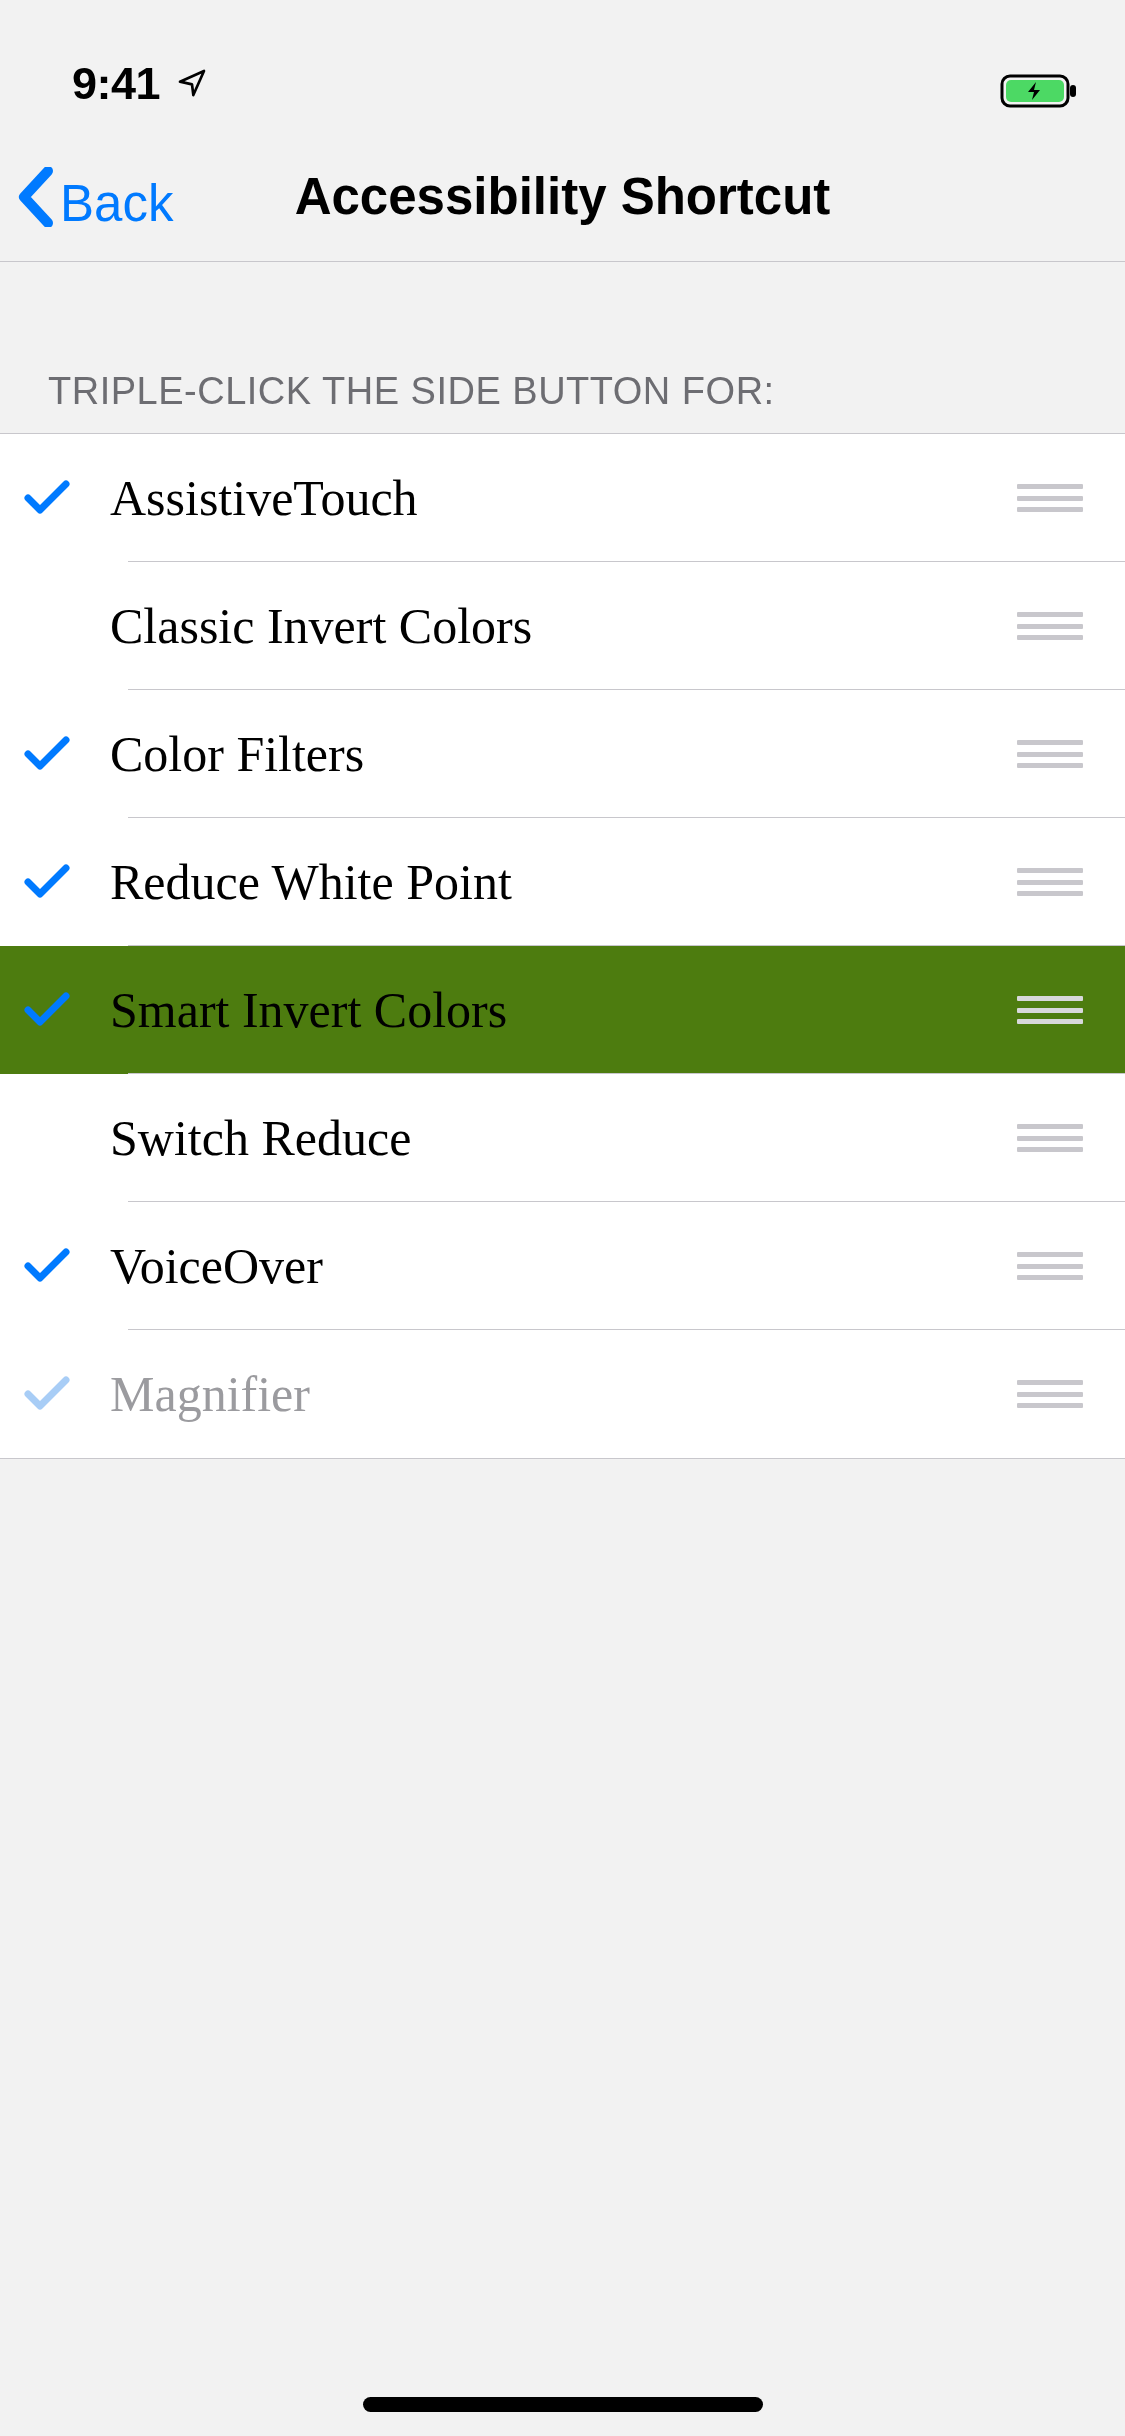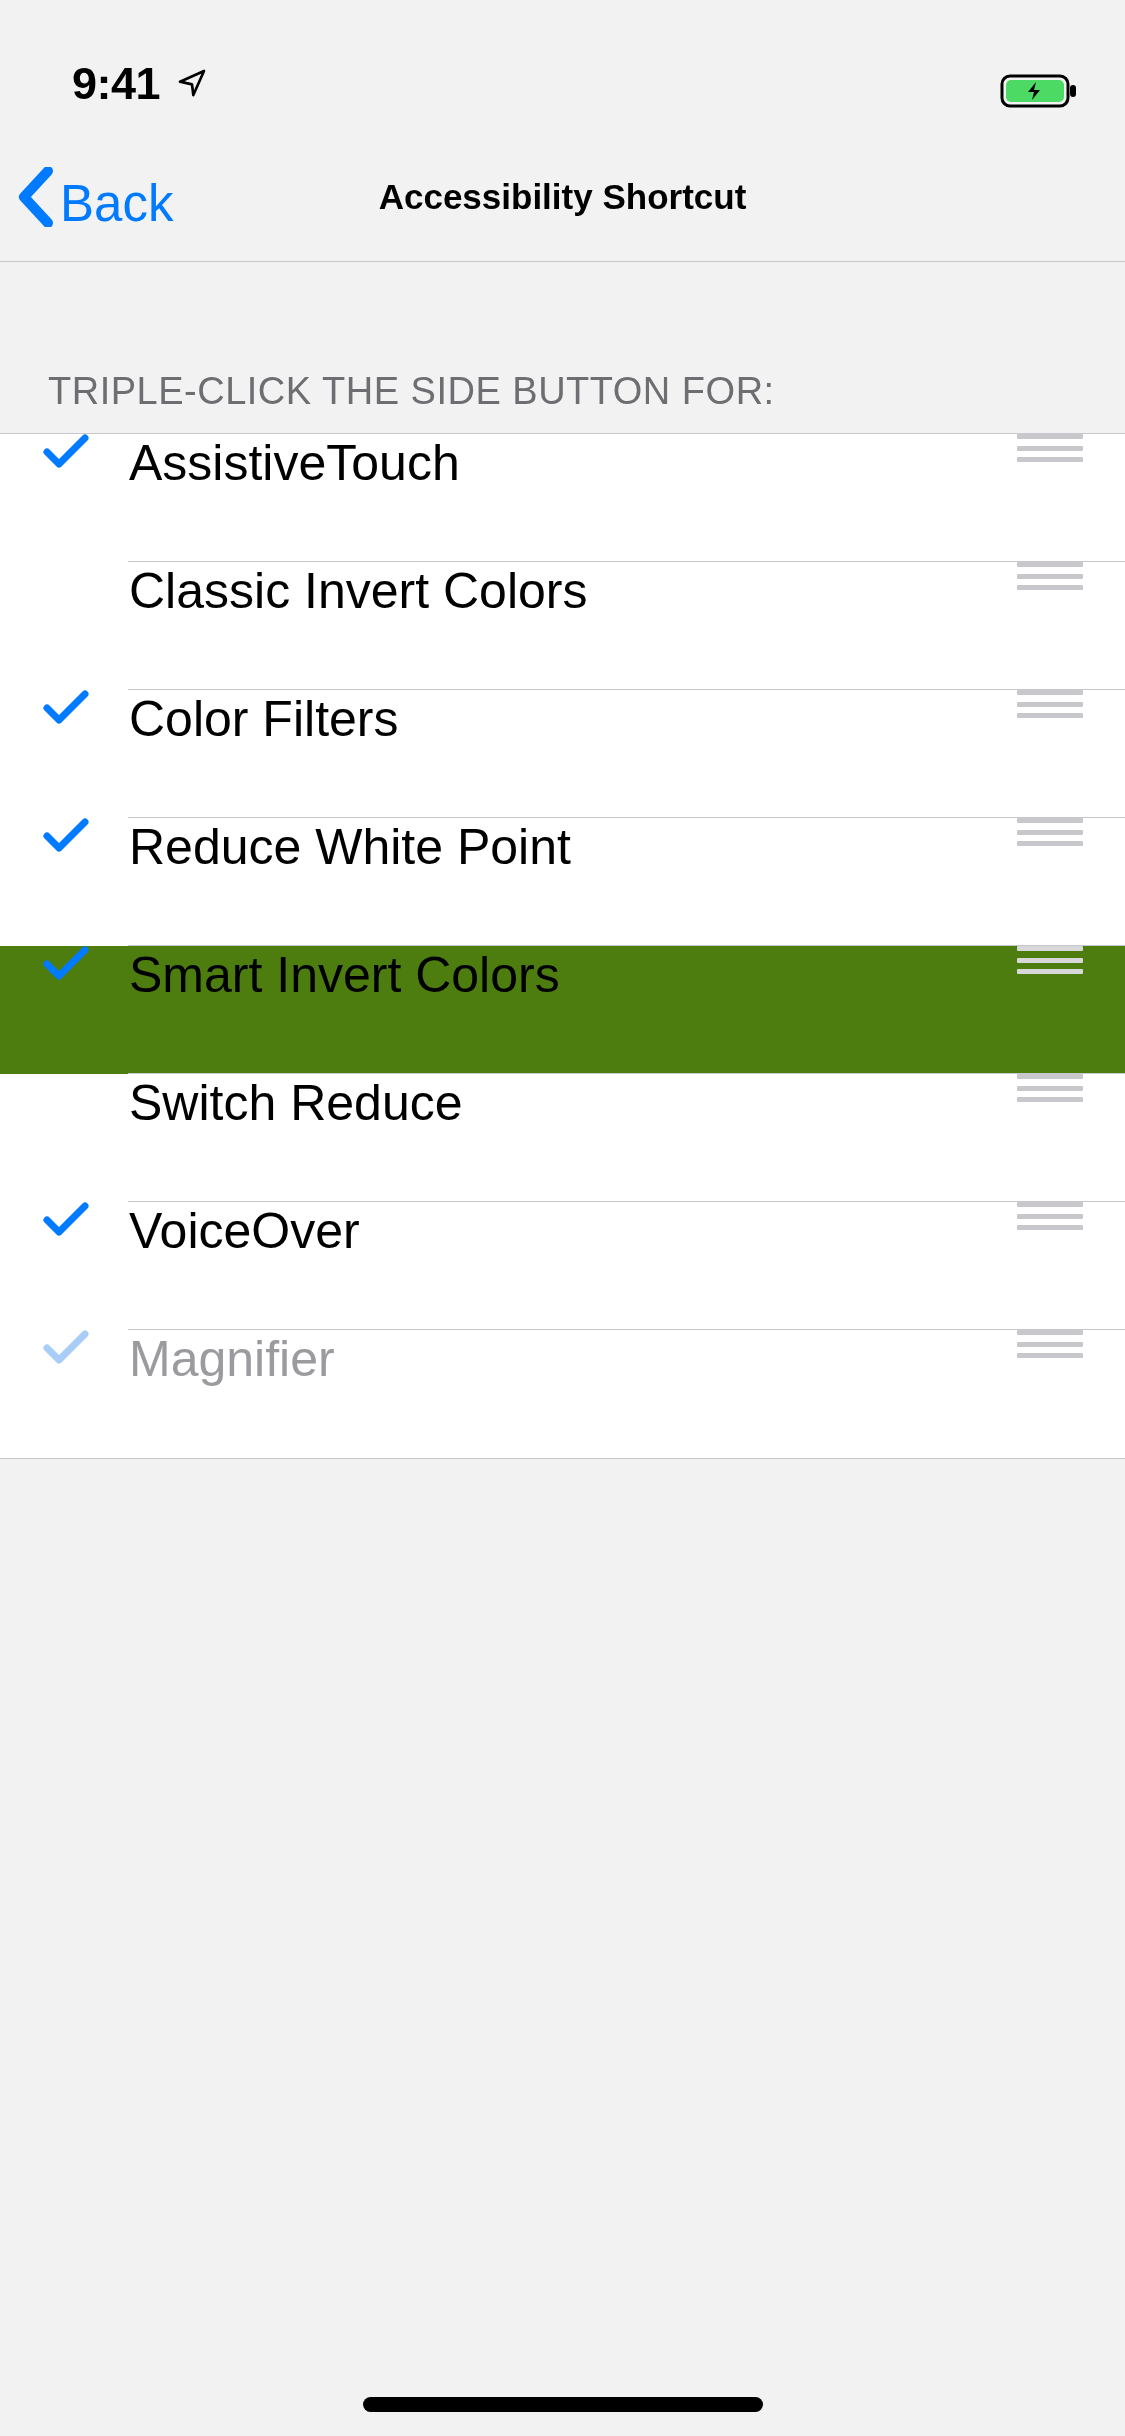--- a/index.html
+++ b/index.html
@@ -58,42 +58,43 @@
       height: 60px;
     }
     .back-label {
       font-size: 51px;
       color: #007aff;
       font-weight: 400;
       margin-top: 14px;
     }
     .nav-title {
       margin: 0 auto;
-      font-size: 35px;
+      font-size: 51px;
       font-weight: 600;
       color: #000;
     }
     .section-header {
       padding: 108px 48px 20px 48px;
       font-size: 38px;
       color: #6d6d72;
       letter-spacing: 0.5px;
     }
     .list {
       background: #fff;
       border-top: 1px solid #c8c7cc;
       border-bottom: 1px solid #c8c7cc;
     }
     .list-row {
       display: flex;
-      align-items: flex-start;
+      align-items: center;
       height: 128px;
       position: relative;
-      padding-left: 43px;
+      padding-left: 24px;
       padding-right: 42px;
+      font-family: Liberation Serif, serif;
     }
     .list-row.highlighted {
       background: #4d7c0f;
     }
     .list-row .separator {
       position: absolute;
       bottom: 0;
       left: 128px;
       right: 0;
       height: 1px;

